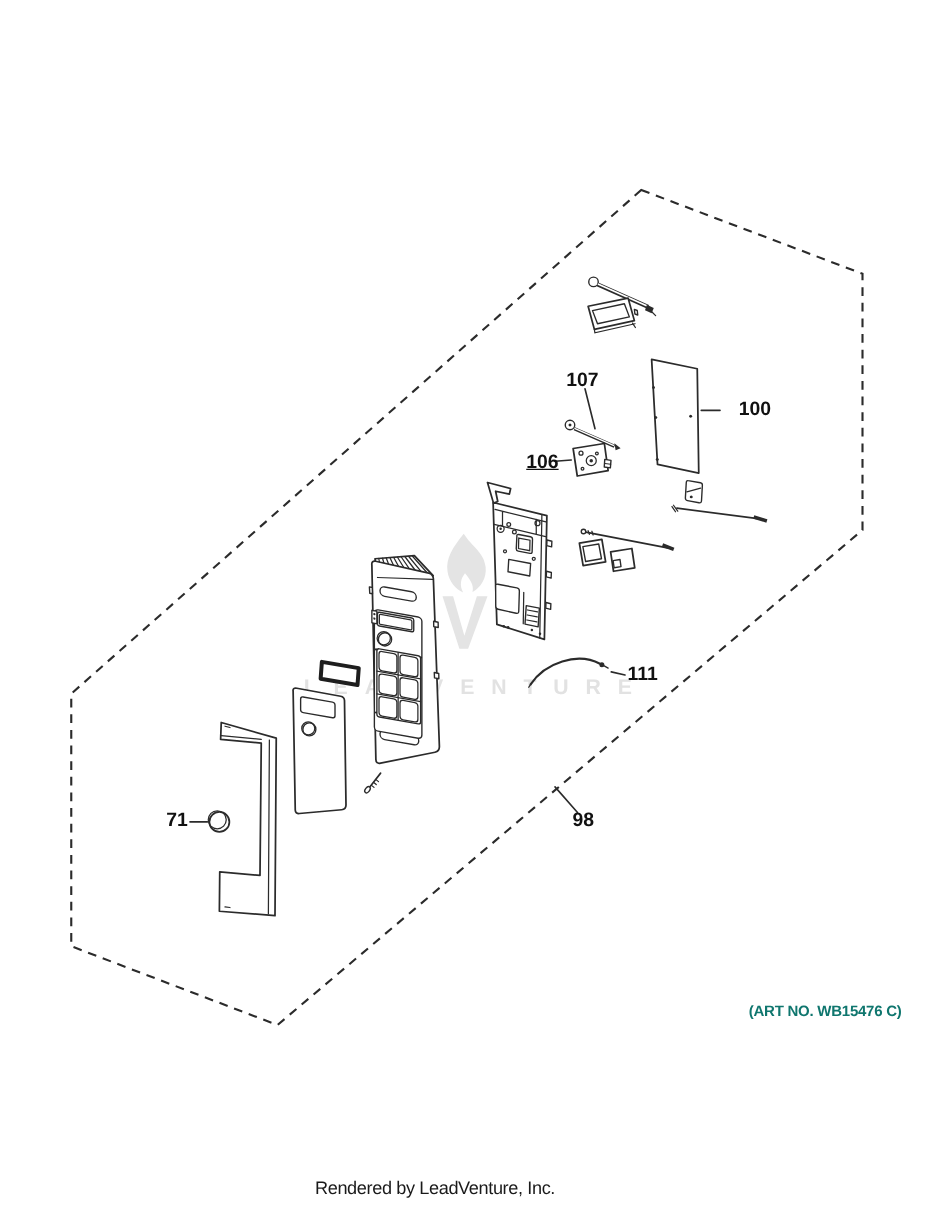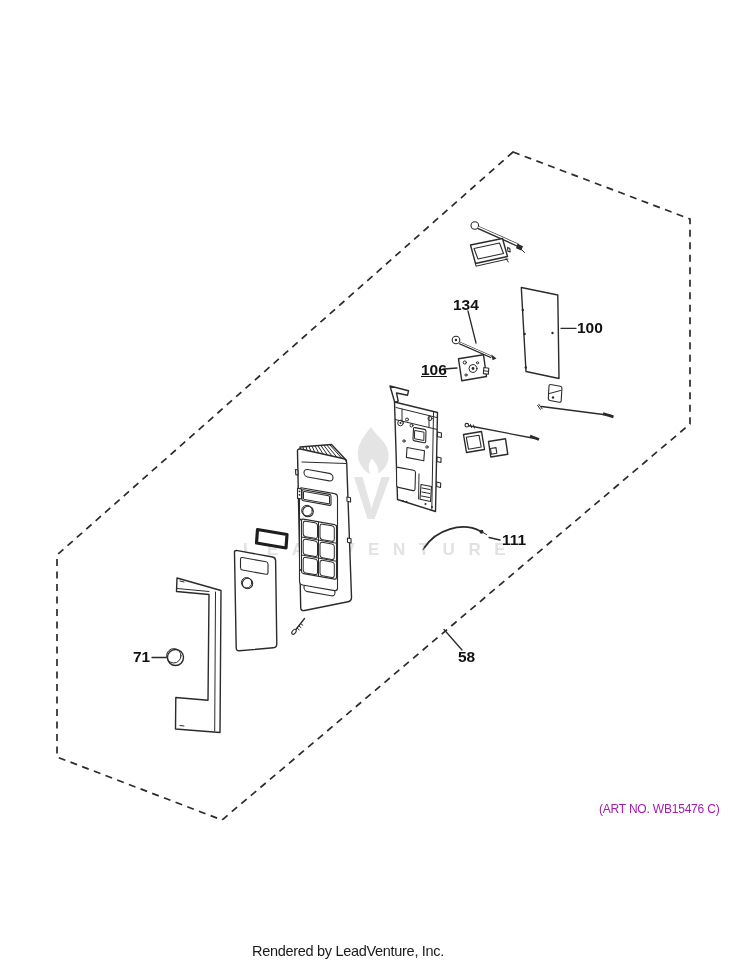--- a/index.html
+++ b/index.html
@@ -4,27 +4,27 @@
 <style>
   html,body{margin:0;padding:0;background:#ffffff;}
   .stage{position:relative;width:750px;height:971px;background:#ffffff;overflow:hidden;
          font-family:"Liberation Sans", sans-serif;}
   .wm-text{position:absolute;left:243px;top:540px;font-size:17px;font-weight:bold;
            letter-spacing:13.5px;color:#e2e2e2;z-index:0;white-space:nowrap;}
   svg.art{position:absolute;left:0;top:0;z-index:1;}
   .callout{position:absolute;z-index:2;font-size:15.5px;font-weight:bold;color:#111;
            white-space:nowrap;}
   .c107{left:453px;top:296px;}
-  .c100{left:577px;top:319px;}
+  .c100{left:591px;top:319px;}
   .c106{left:421px;top:361px;text-decoration:underline;}
   .c111{left:502px;top:531px;}
   .c99{left:133px;top:648px;}
   .c98{left:458px;top:648px;}
-  .artno{position:absolute;z-index:2;left:599px;top:802px;font-size:12px;font-weight:normal;
-         letter-spacing:-0.2px;color:#a21caf;white-space:nowrap;}
+  .artno{position:absolute;z-index:2;left:599px;top:802px;font-size:12px;font-weight:bold;
+         letter-spacing:-0.2px;color:#0f766e;white-space:nowrap;}
   .footer{position:absolute;z-index:2;left:0;top:943px;width:696px;text-align:center;
           font-size:14.5px;letter-spacing:-0.3px;color:#1a1a1a;}
   
   .ln{fill:#ffffff;stroke:#2b2b2b;stroke-width:1.4;stroke-linejoin:round;}
   .ln2{fill:#ffffff;stroke:#2b2b2b;stroke-width:1.1;stroke-linejoin:round;}
   .st{fill:none;stroke:#2b2b2b;stroke-width:1.3;stroke-linecap:round;stroke-linejoin:round;}
   .stt{fill:none;stroke:#2b2b2b;stroke-width:1.0;stroke-linecap:round;}
   .fl{fill:#2b2b2b;stroke:none;}
   .wmfill{fill:#e4e4e4;stroke:none;}
 </style>
@@ -221,22 +221,22 @@
 
     <g>
       <circle class="ln" cx="175.5" cy="657.5" r="8"></circle>
       <circle class="stt" cx="173.8" cy="655.8" r="7.2" fill="none"></circle>
     </g>
     <path class="st" d="M152 657.5 L166 657.5"></path>
 
     <path class="st" d="M444 629.5 L462 650"></path>
   </svg>
 
-  <div class="callout c107">134</div>
+  <div class="callout c107">107</div>
   <div class="callout c100">100</div>
   <div class="callout c106">106</div>
   <div class="callout c111">111</div>
   <div class="callout c99">71</div>
-  <div class="callout c98">58</div>
+  <div class="callout c98">98</div>
 
   <div class="artno">(ART NO. WB15476 C)</div>
   <div class="footer">Rendered by LeadVenture, Inc.</div>
 </div>
 
 </body></html>

